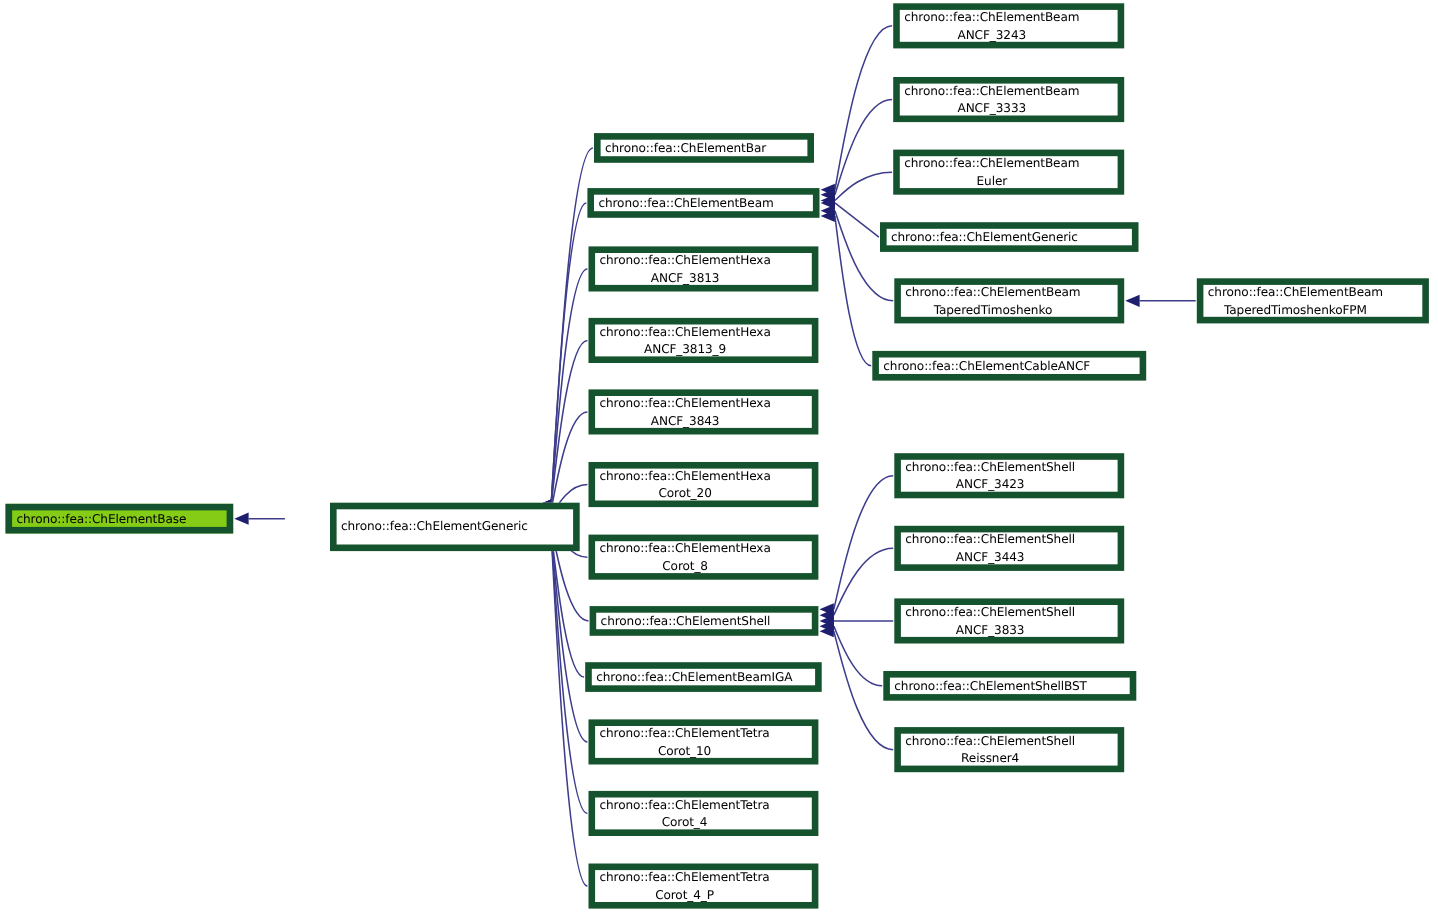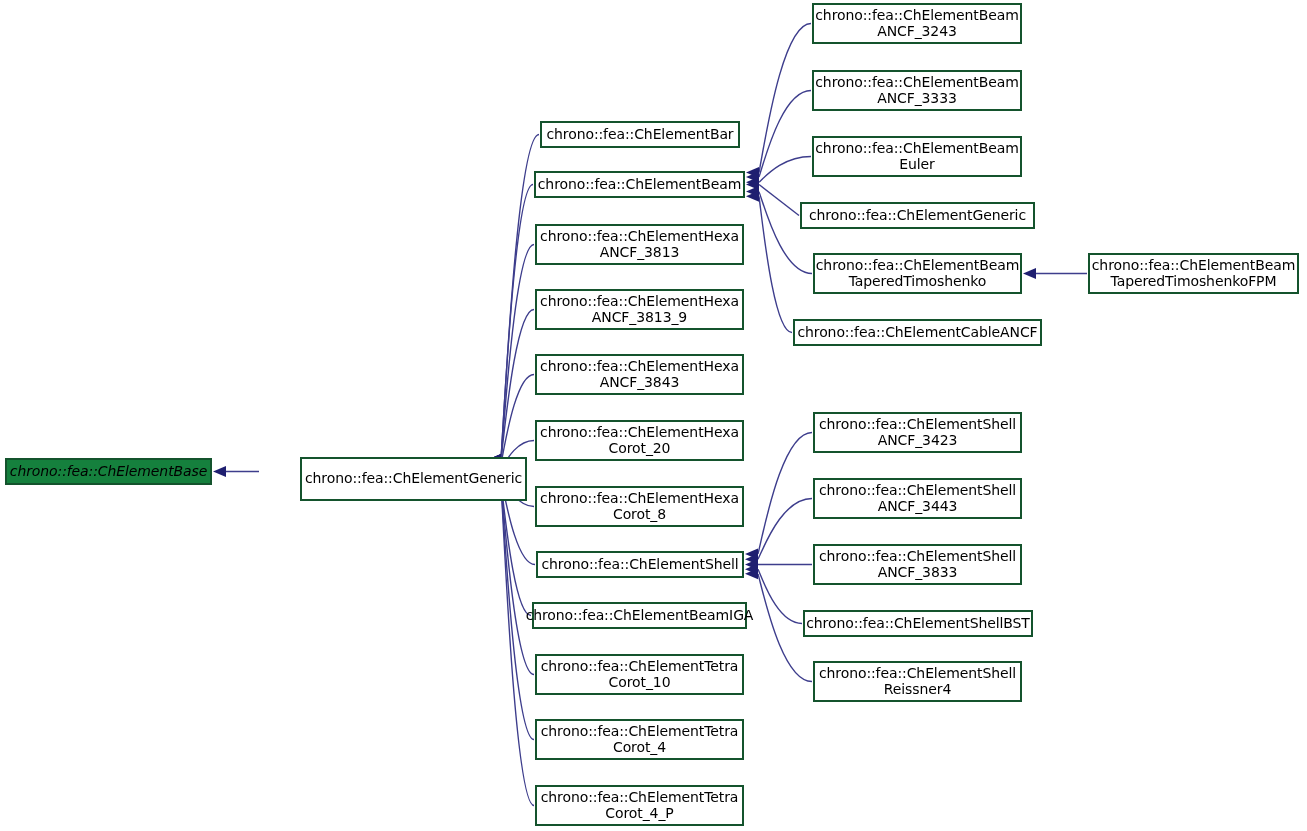--- a/index.html
+++ b/index.html
@@ -21,36 +21,34 @@
     position: absolute;
     left: 0;
     top: 0;
     width: 1307px;
     height: 831px;
     pointer-events: none;
   }
   .node {
     position: absolute;
     box-sizing: border-box;
-    border: 2px solid #14532d;
+    border: 6px solid #14532d;
     background: #ffffff;
     display: flex;
     align-items: center;
-    justify-content: center;
     text-align: center;
-    font-size: 14px;
+    font-size: 11px;
     line-height: 15.5px;
     color: #000000;
     letter-spacing: -0.1px;
     white-space: pre-line;
     z-index: 2;
   }
   .node.root {
-    background: #15803d;
-    font-style: italic;
+    background: #84cc16;
   }
   .node-label {
     display: block;
     padding: 0 4px;
   }
 </style>
 </head>
 <body>
 
 <div id="diagram">

